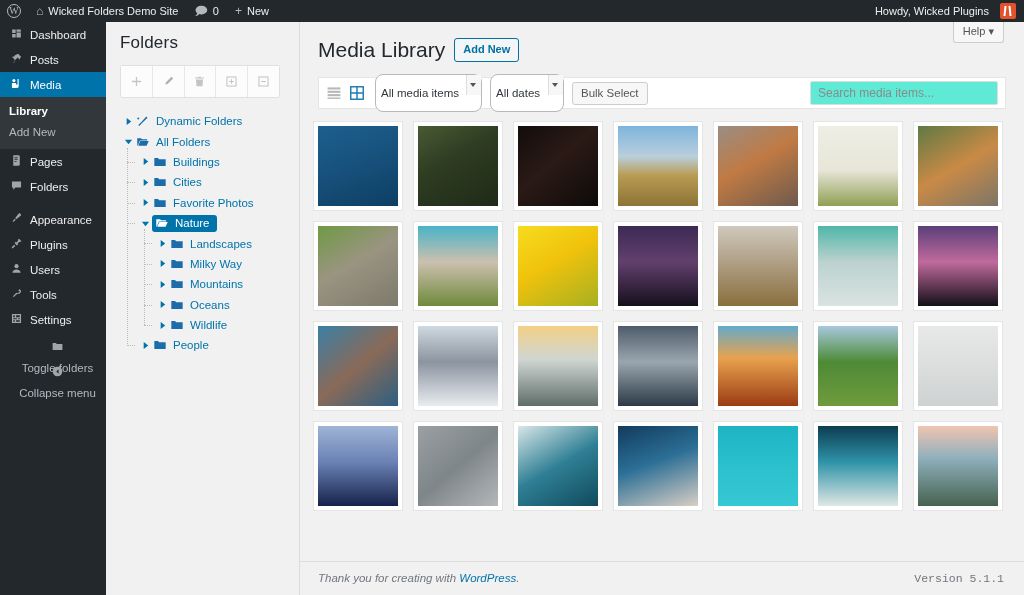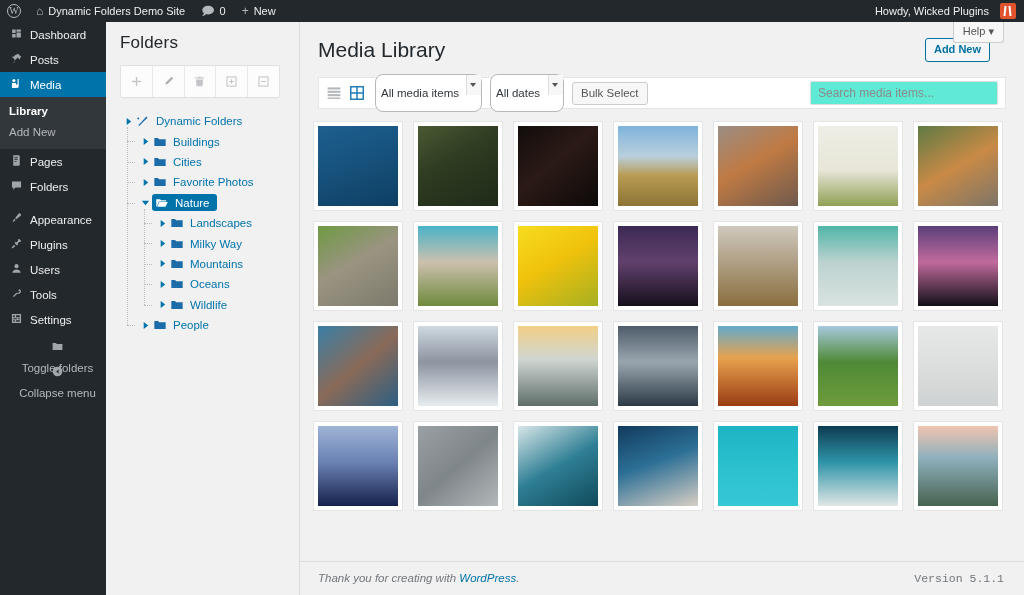--- a/index.html
+++ b/index.html
@@ -144,21 +144,20 @@
   }
   #help-wrap { position: absolute; top: 0; right: 20px; }
   #help-btn {
     background: #f7f7f7; border: 1px solid #ccc; border-top: none;
     border-radius: 0 0 3px 3px; padding: 4px 9px 5px 9px;
     font-size: 11px; color: #555; line-height: 1;
   }
   #page-head {
     display: flex; align-items: center; gap: 9px;
     padding: 16px 34px 0 18px;
-    justify-content: space-between;
   }
   #page-title { font-size: 21px; font-weight: normal; color: #23282d; }
   #add-new-btn {
     background: #f3f5f6; border: 1px solid #0071a1; color: #0071a1;
     font-size: 11px; font-weight: bold; border-radius: 3px;
     padding: 3px 8px 4px 8px; line-height: 1.3;
   }
 
   #media-toolbar {
     margin: 15px 18px 0 18px;
@@ -222,21 +221,21 @@
 </style>
 </head>
 <body>
 
 <div id="adminbar">
   <div class="ab-item logo">
     <span class="wp-logo-glyph">W</span>
   </div>
   <div class="ab-item">
     <span class="ab-icon">⌂</span>
-    <span>Dynamic Folders Demo Site</span>
+    <span>Wicked Folders Demo Site</span>
   </div>
   <div class="ab-item">
     <span class="ab-icon">🗩</span>
     <span>0</span>
   </div>
   <div class="ab-item">
     <span class="ab-icon">+</span>
     <span>New</span>
   </div>
   <div class="ab-right">
@@ -416,20 +415,36 @@
               <svg width="13" height="13" viewBox="0 0 20 20" fill="#1b6ca8">
                 <path d="M15.9 2.3l1.8 1.8-9.1 9.1L5 16.8l-1.4-1.4 3.6-3.6 8.7-9.5zM13 5.2l1.8 1.8"></path>
                 <path d="M3.4 3.1l.7 1.6 1.6.7-1.6.7-.7 1.6-.7-1.6L1.1 5.4l1.6-.7.7-1.6z"></path>
               </svg>
             </span>
             <span class="tlabel">Dynamic Folders</span>
           </span>
         </div>
       </div>
       <div class="tnode">
+        <div class="trow">
+          <span class="tw">
+            <svg width="9" height="9" viewBox="0 0 10 10">
+              <path d="M1 3h8L5 8z" fill="#0073aa"></path>
+            </svg>
+          </span>
+          <span class="" style="display: flex; align-items: center;">
+            <span class="ticon">
+              <svg width="14" height="14" viewBox="0 0 20 20" fill="#1b6ca8">
+                <path d="M1.8 4.6h5.4L8.6 6.2h7.3v1.6H5.6L2.6 15H1.8V4.6z"></path>
+                <path d="M6.2 8.6h12l-3 6.6H3.2l3-6.6z"></path>
+              </svg>
+            </span>
+            <span class="tlabel">All Folders</span>
+          </span>
+        </div>
         <div class="children">
           <div class="tnode">
             <div class="trow">
               <span class="tw">
                 <svg width="9" height="9" viewBox="0 0 10 10">
                   <path d="M3 1v8l5-4z" fill="#0073aa"></path>
                 </svg>
               </span>
               <span class="" style="display: flex; align-items: center;">
                 <span class="ticon">

